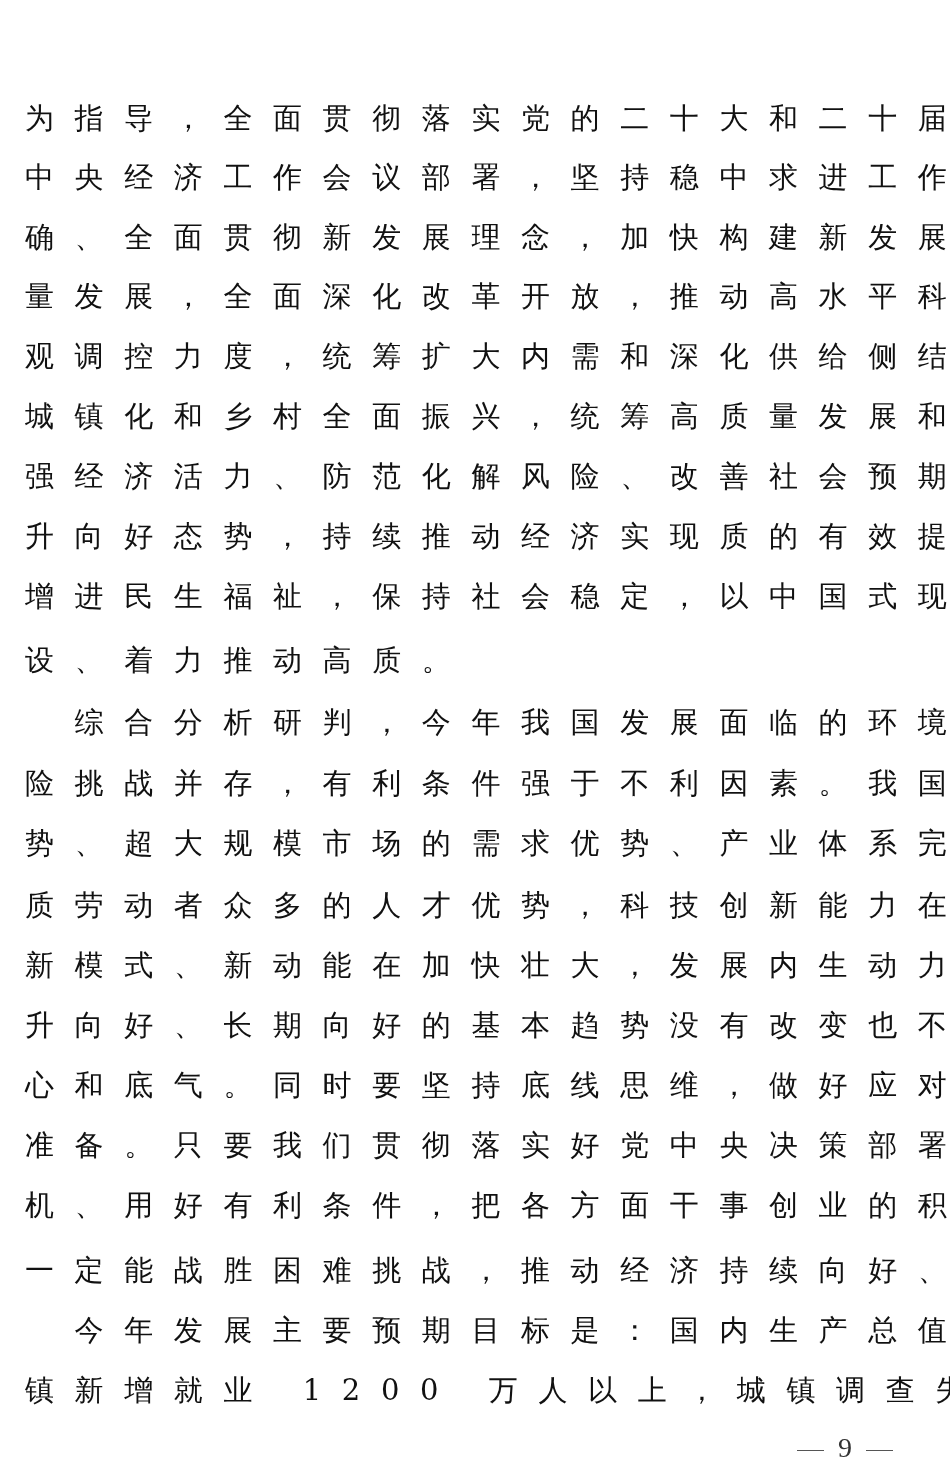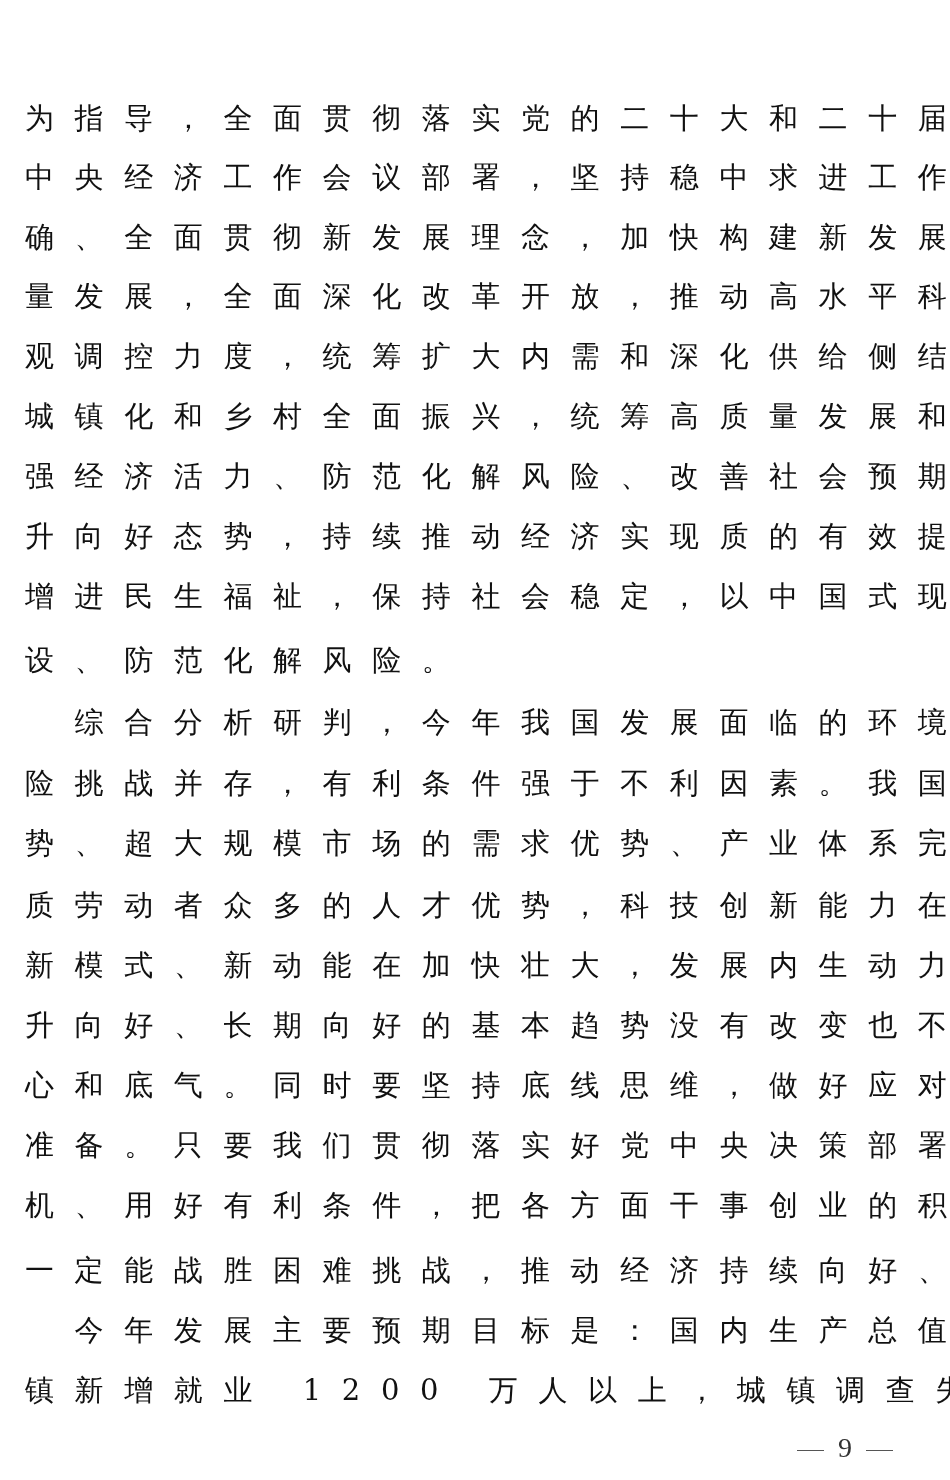--- a/index.html
+++ b/index.html
@@ -59,21 +59,21 @@
 <div class="page">
   <div class="line" style="top:98px;">为指导，全面贯彻落实党的二十大和二十届二中全会精神，按照</div>
   <div class="line" style="top:157px;">中央经济工作会议部署，坚持稳中求进工作总基调，完整、准</div>
   <div class="line" style="top:217px;">确、全面贯彻新发展理念，加快构建新发展格局，着力推动高质</div>
   <div class="line" style="top:276px;">量发展，全面深化改革开放，推动高水平科技自立自强，加大宏</div>
   <div class="line" style="top:336px;">观调控力度，统筹扩大内需和深化供给侧结构性改革，统筹新型</div>
   <div class="line" style="top:396px;">城镇化和乡村全面振兴，统筹高质量发展和高水平安全，切实增</div>
   <div class="line" style="top:456px;">强经济活力、防范化解风险、改善社会预期，巩固和增强经济回</div>
   <div class="line" style="top:516px;">升向好态势，持续推动经济实现质的有效提升和量的合理增长，</div>
   <div class="line" style="top:576px;">增进民生福祉，保持社会稳定，以中国式现代化全面推进强国建</div>
-  <div class="line" style="top:640px;">设、防范化解风险。</div>
+  <div class="line" style="top:640px;">设、着力推动高质。</div>
 
   <div class="line" style="top:702px;">　综合分析研判，今年我国发展面临的环境仍是战略机遇和风</div>
   <div class="line" style="top:763px;">险挑战并存，有利条件强于不利因素。我国具有显著的制度优</div>
   <div class="line" style="top:823px;">势、超大规模市场的需求优势、产业体系完备的供给优势、高素</div>
   <div class="line" style="top:885px;">质劳动者众多的人才优势，科技创新能力在持续提升，新产业、</div>
   <div class="line" style="top:945px;">新模式、新动能在加快壮大，发展内生动力在不断积聚，经济回</div>
   <div class="line" style="top:1005px;">升向好、长期向好的基本趋势没有改变也不会改变，必须增强信</div>
   <div class="line" style="top:1065px;">心和底气。同时要坚持底线思维，做好应对各种风险挑战的充分</div>
   <div class="line" style="top:1125px;">准备。只要我们贯彻落实好党中央决策部署，紧紧抓住有利时</div>
   <div class="line" style="top:1185px;">机、用好有利条件，把各方面干事创业的积极性充分调动起来，</div>

